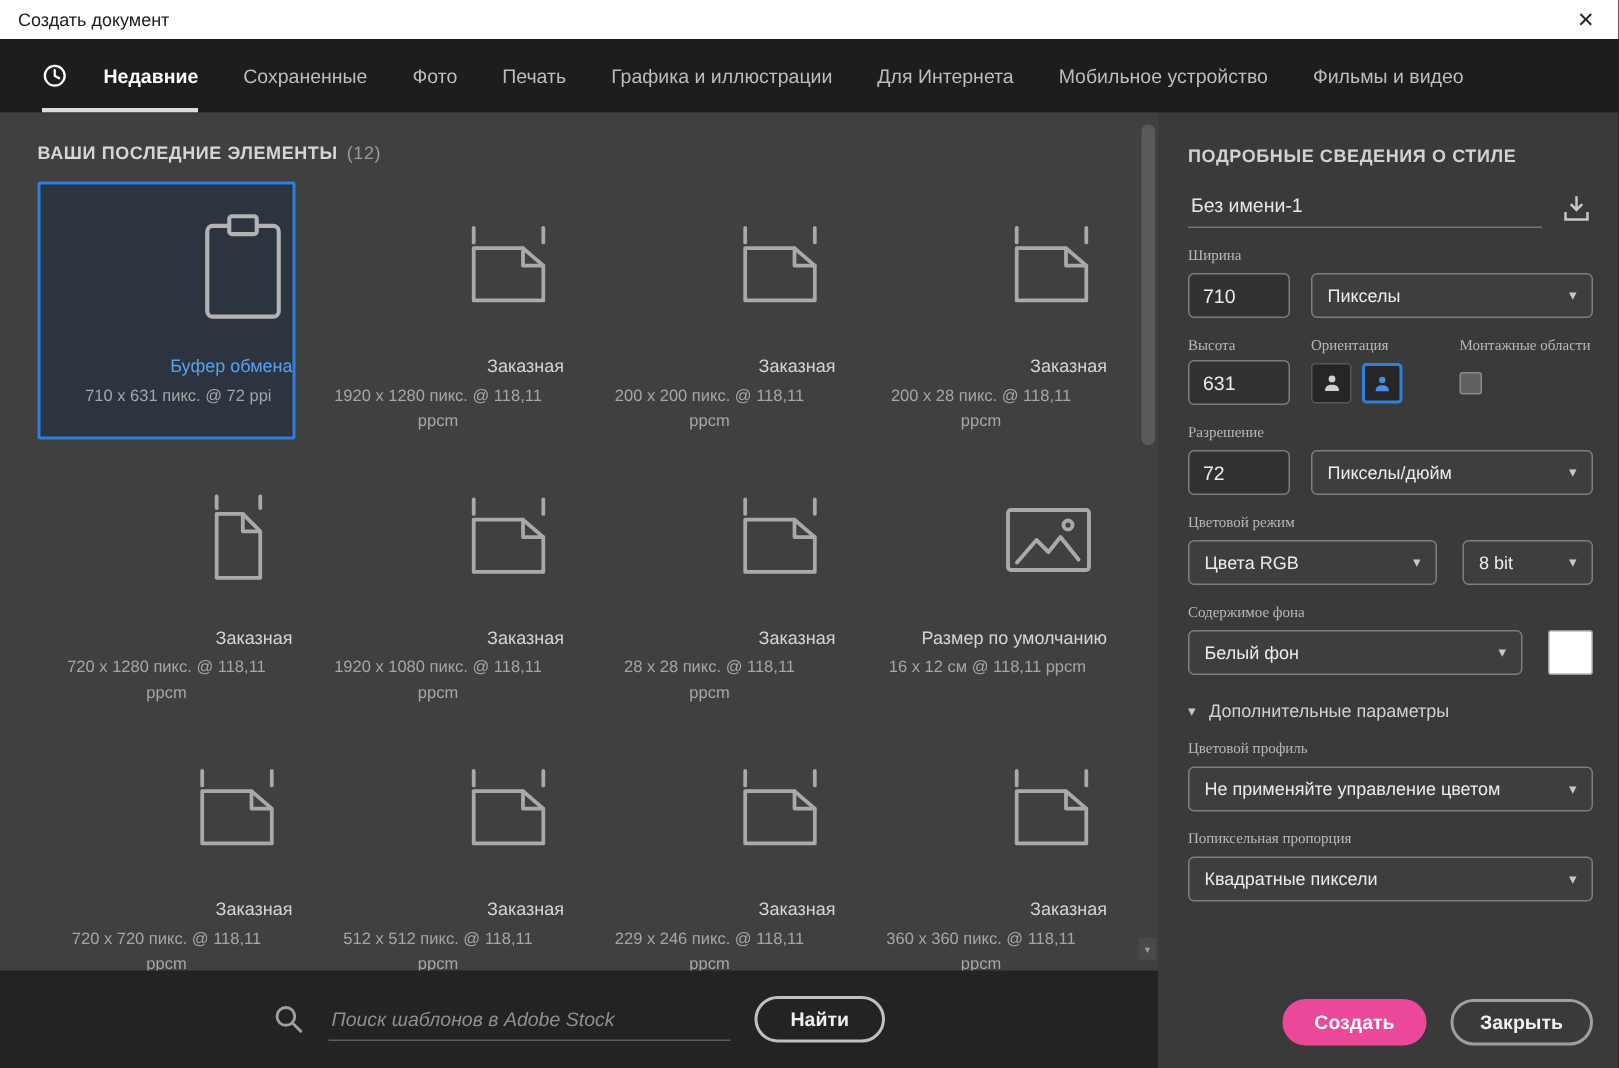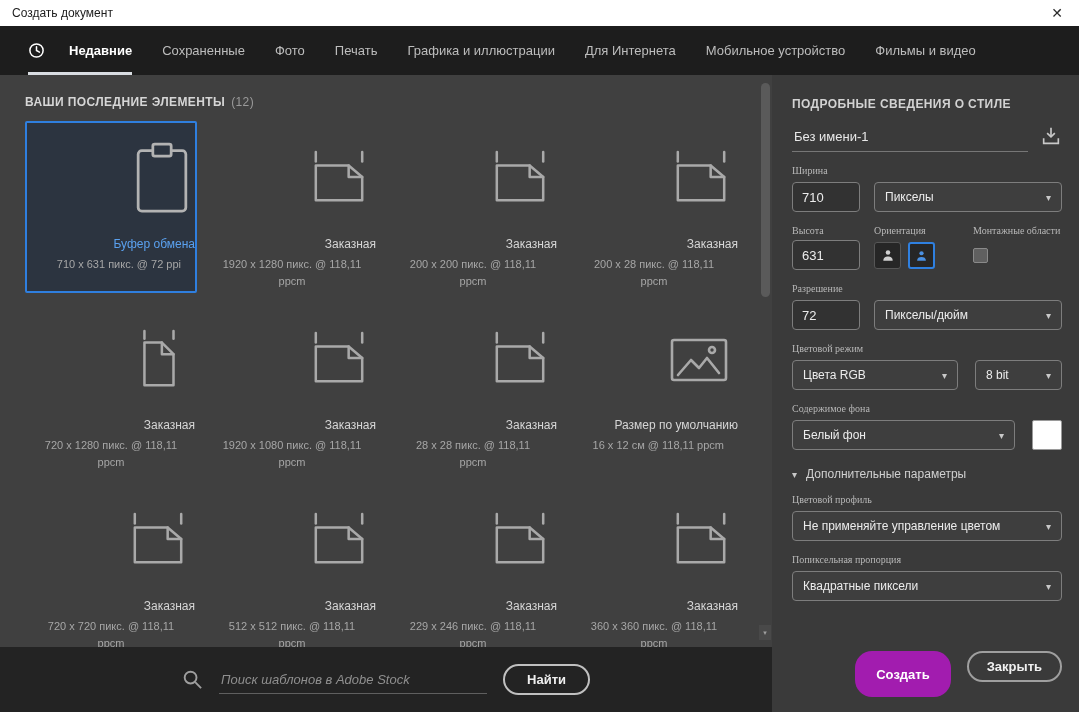--- a/index.html
+++ b/index.html
@@ -37,36 +37,36 @@
   .search-input::placeholder { color:#8f8f8f; font-style:italic; }
   .btn-outline { background:transparent; color:#efefef; border:2px solid #c0c0c0; border-radius:17px; height:31px; padding:0 22px; font-size:13px; font-weight:bold; cursor:pointer; font-family:inherit; }
 
   
   .scroll-thumb { position:absolute; top:8px; right:2px; width:9px; height:214px; background:#5a5a5a; border-radius:5px; }
   .scroll-down { position:absolute; right:1px; bottom:72px; width:12px; height:15px; background:#494949; color:#9f9f9f; font-size:7px; display:flex; align-items:center; justify-content:center; }
 
   
   .rp { width:307px; background:#3a3a3a; padding:22px 17px 0 20px; position:relative; }
   .rp-heading { font-size:12px; font-weight:bold; color:#d2d2d2; letter-spacing:.4px; }
-  .name-row { display:flex; align-items:flex-start; gap:12px; margin-top:14px; }
+  .name-row { display:flex; align-items:center; gap:12px; margin-top:14px; }
   .name-input { flex:1; background:transparent; border:none; outline:none; border-bottom:1px solid #767676; color:#e8e8e8; font-size:13px; padding:4px 2px 7px; font-family:inherit; }
   .lbl { color:#b8b8b8; font-size:10px; margin:13px 0 6px;font-family:Liberation Serif, serif; }
   .row { display:flex; }
   .num-input { width:68px; height:30px; background:#323232; border:1px solid #7d7d7d; border-radius:4px; color:#ececec; font-size:13px; padding:0 9px; outline:none; font-family:inherit; }
   .dropdown { height:30px; background:#3e3e3e; border:1px solid #7d7d7d; border-radius:4px; display:flex; align-items:center; justify-content:space-between; gap:8px; padding:0 10px; color:#ececec; font-size:12px; cursor:pointer; }
   .chev { color:#c8c8c8; font-size:10px; }
   .lblrow { display:flex; }
   .lblrow .lbl { margin-bottom:6px; }
   .orient-btn { width:27px; height:27px; background:#262626; border:1px solid #565656; border-radius:3px; display:flex; align-items:center; justify-content:center; cursor:pointer; color:#d0d0d0; }
   .orient-btn.selected { border:2px solid #2f80e0; color:#4a90e2; }
   .checkbox { width:15px; height:15px; background:#606060; border:1px solid #8a8a8a; border-radius:2px; align-self:center; cursor:pointer; }
   .advanced { display:flex; align-items:center; gap:9px; margin-top:17px; color:#d0d0d0; font-size:12px; cursor:pointer; }
   .swatch { width:30px; height:30px; background:#ffffff; border:1px solid #9a9a9a; border-radius:2px; cursor:pointer; }
   .actions { position:absolute; left:20px; right:17px; bottom:15px; display:flex; justify-content:flex-end; gap:16px; }
-  .btn-primary { background:#a21caf; color:#fff; border:none; border-radius:17px; height:46px; padding:0 21px; font-size:13px; font-weight:bold; cursor:pointer; font-family:inherit;text-align:right; }
+  .btn-primary { background:#ec4899; color:#fff; border:none; border-radius:17px; height:31px; padding:0 21px; font-size:13px; font-weight:bold; cursor:pointer; font-family:inherit;text-align:right; }
   .btn-ghost { background:transparent; color:#f0f0f0; border:2px solid #9f9f9f; border-radius:17px; height:31px; padding:0 18px; font-size:13px; font-weight:bold; cursor:pointer; font-family:inherit; }
   svg { display:block; }
 </style>
 </head>
 <body>
 
 <div class="app">
 
   <div class="titlebar">
     <span class="t">Создать документ</span>

